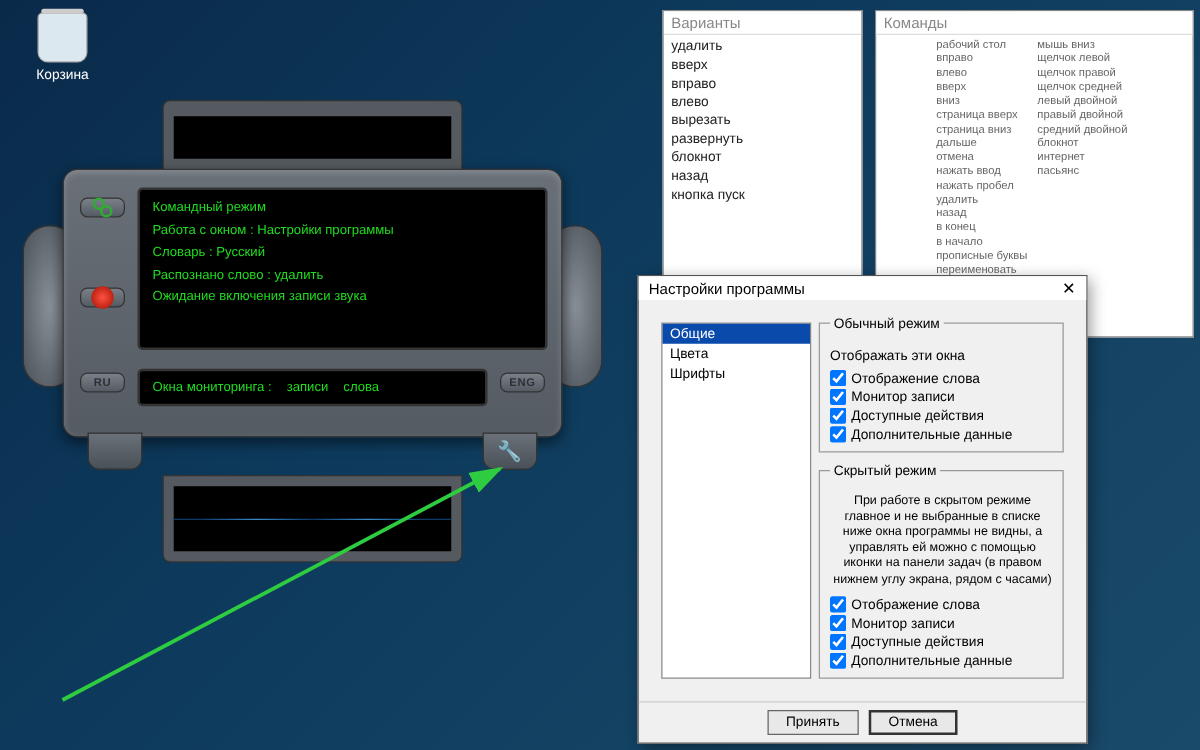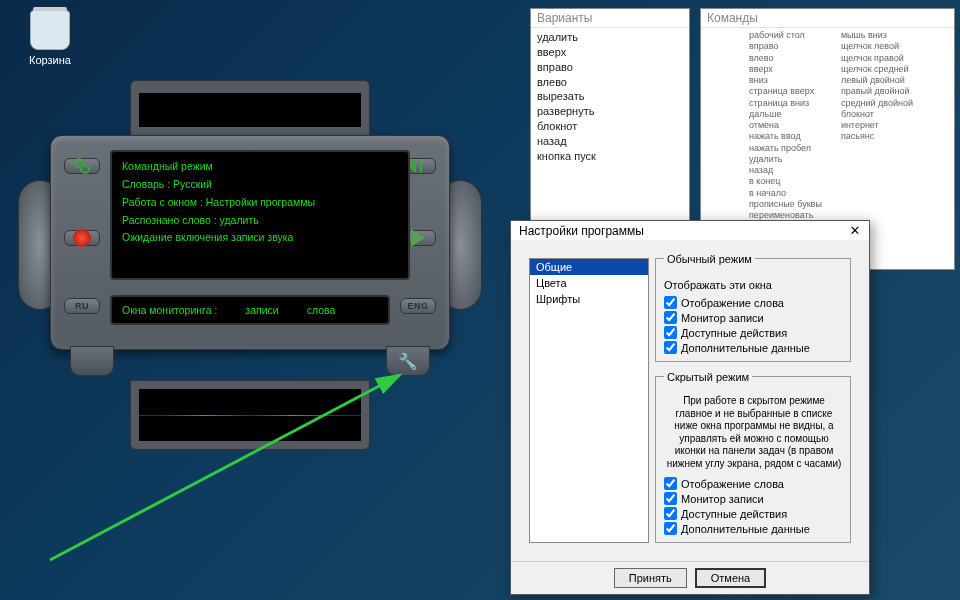--- a/index.html
+++ b/index.html
@@ -78,30 +78,30 @@
     position: absolute; bottom: -8px; width: 44px; height: 30px;
     background: linear-gradient(#6a7078,#4a5058);
     border-radius: 0 0 10px 10px; border: 1px solid #333;
     top: 266px;
   }
   .device .bottom-tab.left { left: 50px; }
   .device .bottom-tab.right { right: 50px; display:flex; align-items:center; justify-content:center; }
   .device .bottom-tab.right .wrench { color: #4a8a3a; font-size: 16px; }
 
   .device .screen {
-    position: absolute; top: 70px; left: 90px; width: 300px; height: 130px;
+    position: absolute; top: 70px; left: 90px; width: 328px; height: 130px;
     background: #000; border: 2px solid #333; border-radius: 4px;
     padding: 6px 10px; color: #1fdc1f; font-size: 10.5px; line-height: 1.7;
     font-family: Tahoma, sans-serif;
   }
   .device .screen2 {
     position: absolute; top: 215px; left: 90px; width: 280px; height: 30px;
     background: #000; border: 2px solid #333; border-radius: 4px;
     padding: 4px 10px; color: #1fdc1f; font-size: 10.5px;
-    display: flex; gap: 28px; align-items: center;
+    display: flex; gap: 12px; align-items: center;
   }
   .bottom-slot {
     position: absolute; top: 300px; left: 110px; width: 240px; height: 70px;
     background: #545a5f; border-radius: 0 0 6px 6px; border: 1px solid #333;
   }
   .bottom-slot .wave {
     position: absolute; left: 8px; right: 8px; top: 8px; bottom: 8px;
     background: #000;
   }
   .bottom-slot .wave::after {
@@ -112,21 +112,21 @@
   
   .panel {
     position: absolute; background: #fff; border: 1px solid #888;
     top: 8px; height: 262px; overflow: hidden;
   }
   .panel .hdr { padding: 2px 6px; color: #888; font-size: 12px; border-bottom: 1px solid #ddd; background: #fff;}
   .panel .items { padding: 2px 6px; font-size: 11px; line-height: 1.35; color: #222; }
   .panel .items.small { font-size: 9px; line-height: 1.25; color: #666; }
   .panel.variants { left: 530px; width: 160px; }
   .panel.commands { left: 700px; width: 255px; }
-  .panel.commands .cols { display: flex; gap: 19px; padding-left: 48px; }
+  .panel.commands .cols { display: flex; gap: 8px; padding-left: 48px; }
 
   
   .dialog {
     position: absolute; top: 220px; left: 510px; width: 360px; height: 375px;
     background: #f0f0f0; border: 1px solid #555;
     box-shadow: 3px 3px 12px rgba(0,0,0,0.4);
     display: flex; flex-direction: column;
   }
   .dialog .titlebar {
     height: 26px; display: flex; align-items: center; justify-content: space-between;
@@ -189,22 +189,22 @@
       <span>ENG</span>
     </div>
 
   <div class="bottom-tab left"></div>
   <div class="bottom-tab right">
       <span class="wrench">🔧</span>
     </div>
 
   <div class="screen">
     <div>Командный режим</div>
+    <div>Работа с окном : Настройки программы</div>
     <div>Словарь : Русский</div>
-    <div>Работа с окном : Настройки программы</div>
     <div>Распознано слово : удалить</div>
     <div>Ожидание включения записи звука</div>
   </div>
   <div class="screen2">
     <span>Окна мониторинга :</span>
     <span>записи</span>
     <span>слова</span>
   </div>
   <div class="bottom-slot">
       <div class="wave"></div>

